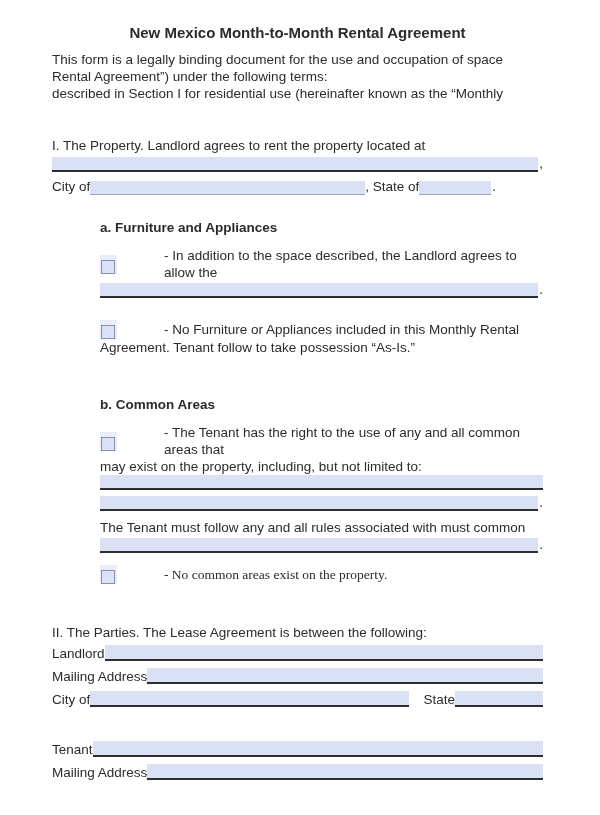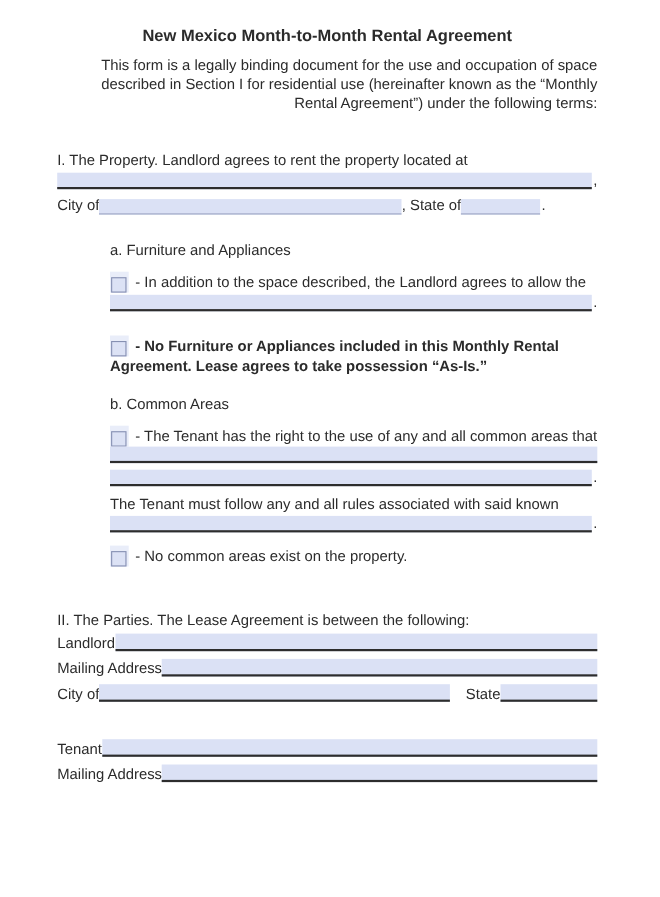--- a/index.html
+++ b/index.html
@@ -47,55 +47,55 @@
     padding:5px 2px 0 1px;
     margin-right:6px;
     flex:0 0 auto;
   }
   .cb{
     display:block;
     width:12px;height:12px;
     background:#dce2f5;
     border:1px solid #8690b2;
   }
-  .cb-line1{display:flex;align-items:center;}
+  .cb-line1{display:flex;align-items:center;gap:41px;}
   .cb-para{margin-bottom:0;}
 
   
-  .intro{margin:0 0 35px 0;text-align:right;}
+  .intro{margin:0 0 35px 0;}
   .sec1-head{margin-bottom:1px;}
   .addr-row{margin-bottom:6px;}
   .city-row1{margin-bottom:24px;}
-  .sub-head{font-weight:normal;margin-bottom:11px;}
+  .sub-head{font-weight:bold;margin-bottom:11px;}
   .mb4{margin-bottom:4px;}
   .mb8{margin-bottom:8px;}
   .mb12{margin-bottom:12px;}
   .mb22{margin-bottom:22px;}
-  .mb30{margin-bottom:18px;font-weight:bold;}
-  .mb40{margin-bottom:40px;}
+  .mb30{margin-bottom:40px;}
+  .mb40{margin-bottom:40px;font-family:Liberation Serif, serif;}
   .p2-row{display:flex;align-items:flex-start;margin-bottom:6px;}
   .p2-row .field{height:14px;}
   .gap-tenant{height:27px;}
   .w-city1{width:275px;}
   .w-state1{width:72px;}
   .w-state2{width:88px;}
   .ml10{margin-left:6px;}
   .mr8{margin-right:8px;}
 </style>
 </head>
 <body>
 
 <div class="page">
 
   <div class="title">New Mexico Month-to-Month Rental Agreement</div>
 
   <div class="intro">
     <div>This form is a legally binding document for the use and occupation of space</div>
+    <div>Rental Agreement”) under the following terms:</div>
     <div>described in Section I for residential use (hereinafter known as the “Monthly</div>
-    <div>Rental Agreement”) under the following terms:</div>
   </div>
 
   <div class="sec1-head">
     <span class="b">I. The Property.</span><span> Landlord agrees to rent the property located at</span>
   </div>
 
   <div class="flexrow addr-row">
     <span class="field dark grow"></span>
     <span class="punct">,</span>
   </div>
@@ -126,44 +126,45 @@
       <span class="punct">.</span>
     </div>
 
     <div class="cb-para mb30">
       <div class="cb-line1">
         <span class="cb-wrap">
             <span class="cb"></span>
           </span>
         <span>- No Furniture or Appliances included in this Monthly Rental</span>
       </div>
-      <div>Agreement. Lease agrees to take possession “As-Is.”</div>
+      <div>Agreement. Tenant follow to take possession “As-Is.”</div>
     </div>
 
     <div class="sub-head">b. Common Areas</div>
 
     <div class="cb-para">
       <div class="cb-line1">
         <span class="cb-wrap">
             <span class="cb"></span>
           </span>
         <span>- The Tenant has the right to the use of any and all common areas that</span>
       </div>
+      <div>may exist on the property, including, but not limited to:</div>
     </div>
 
     <div class="flexrow mb4">
       <span class="field dark grow"></span>
     </div>
     <div class="flexrow mb8">
       <span class="field dark grow"></span>
       <span class="punct">.</span>
     </div>
 
     <div>
-      <div>The Tenant must follow any and all rules associated with said known</div>
+      <div>The Tenant must follow any and all rules associated with must common</div>
     </div>
 
     <div class="flexrow mb12">
       <span class="field dark grow"></span>
       <span class="punct">.</span>
     </div>
 
     <div class="cb-para mb40">
       <div class="cb-line1">
         <span class="cb-wrap">

